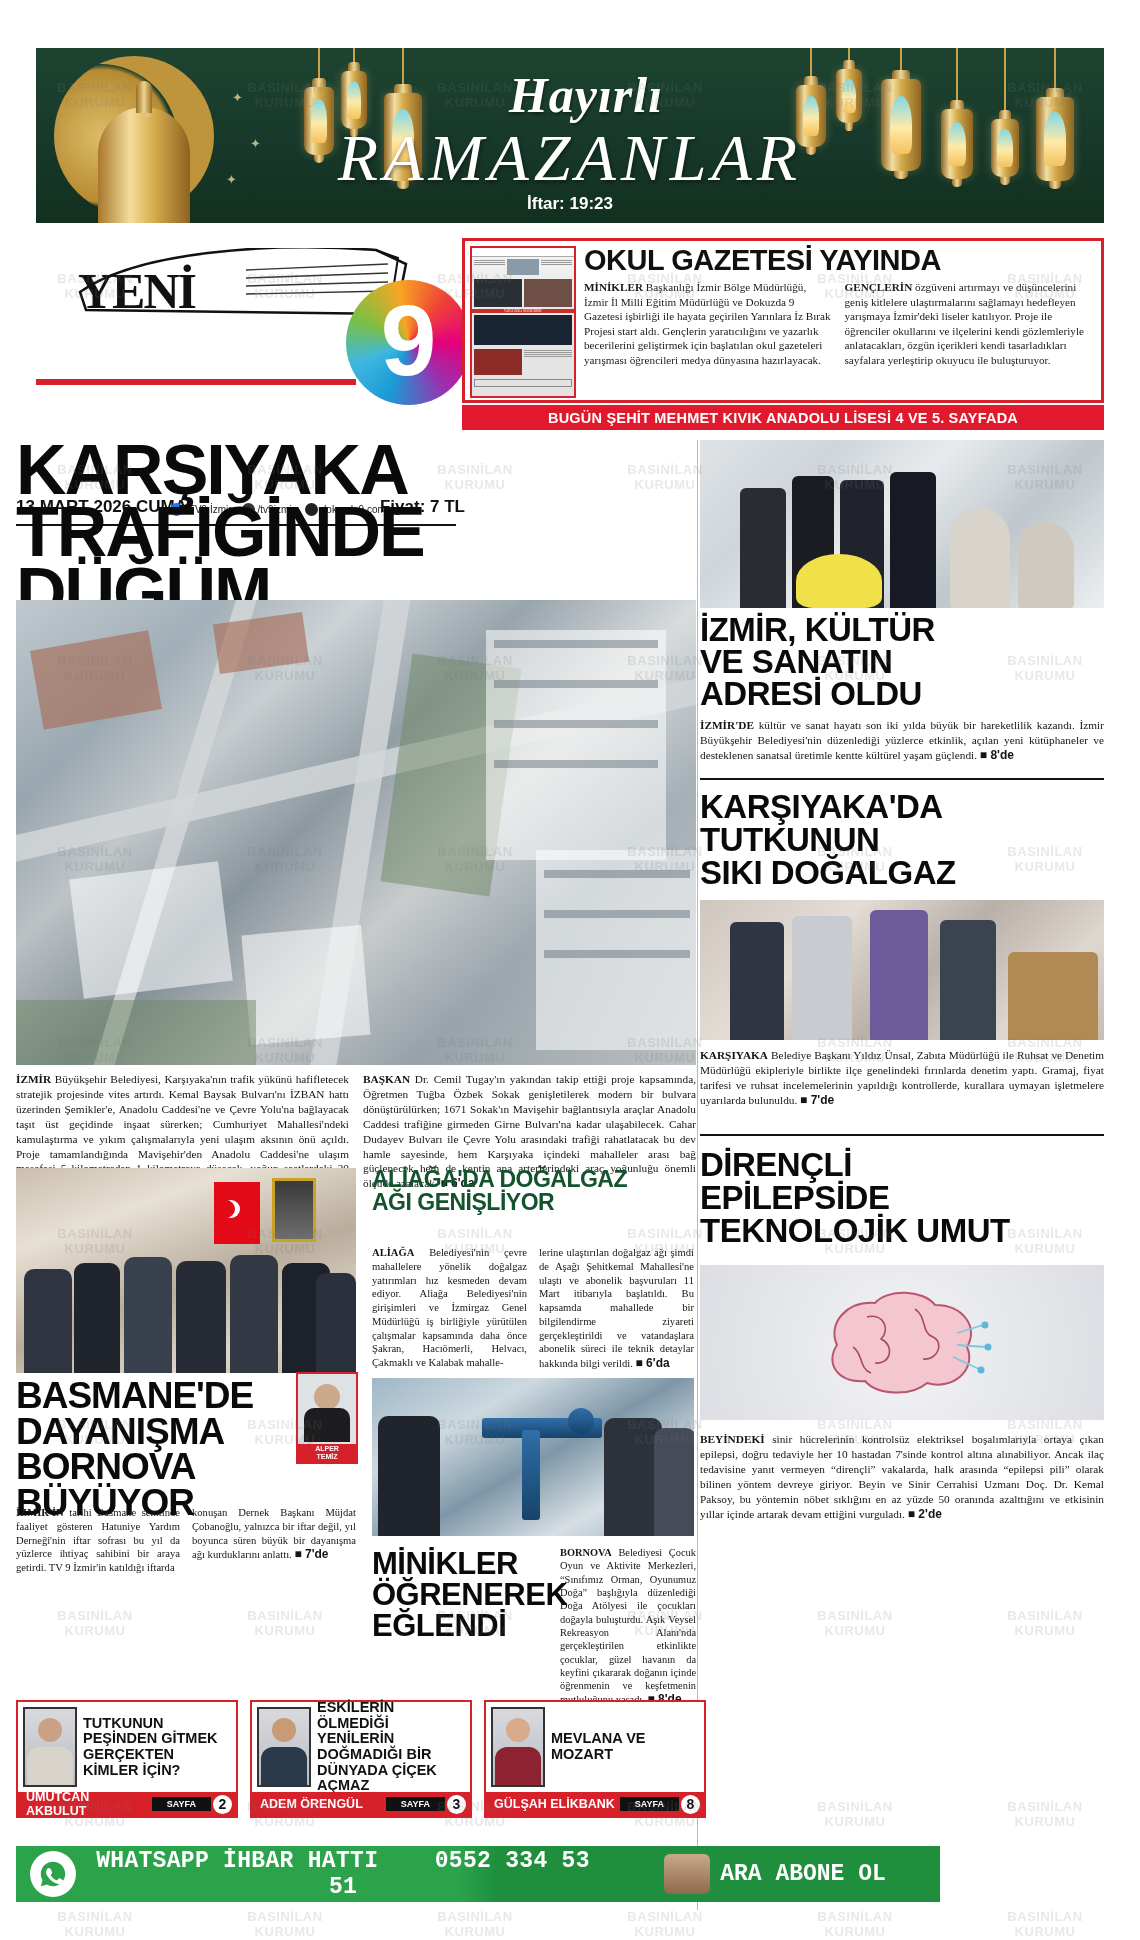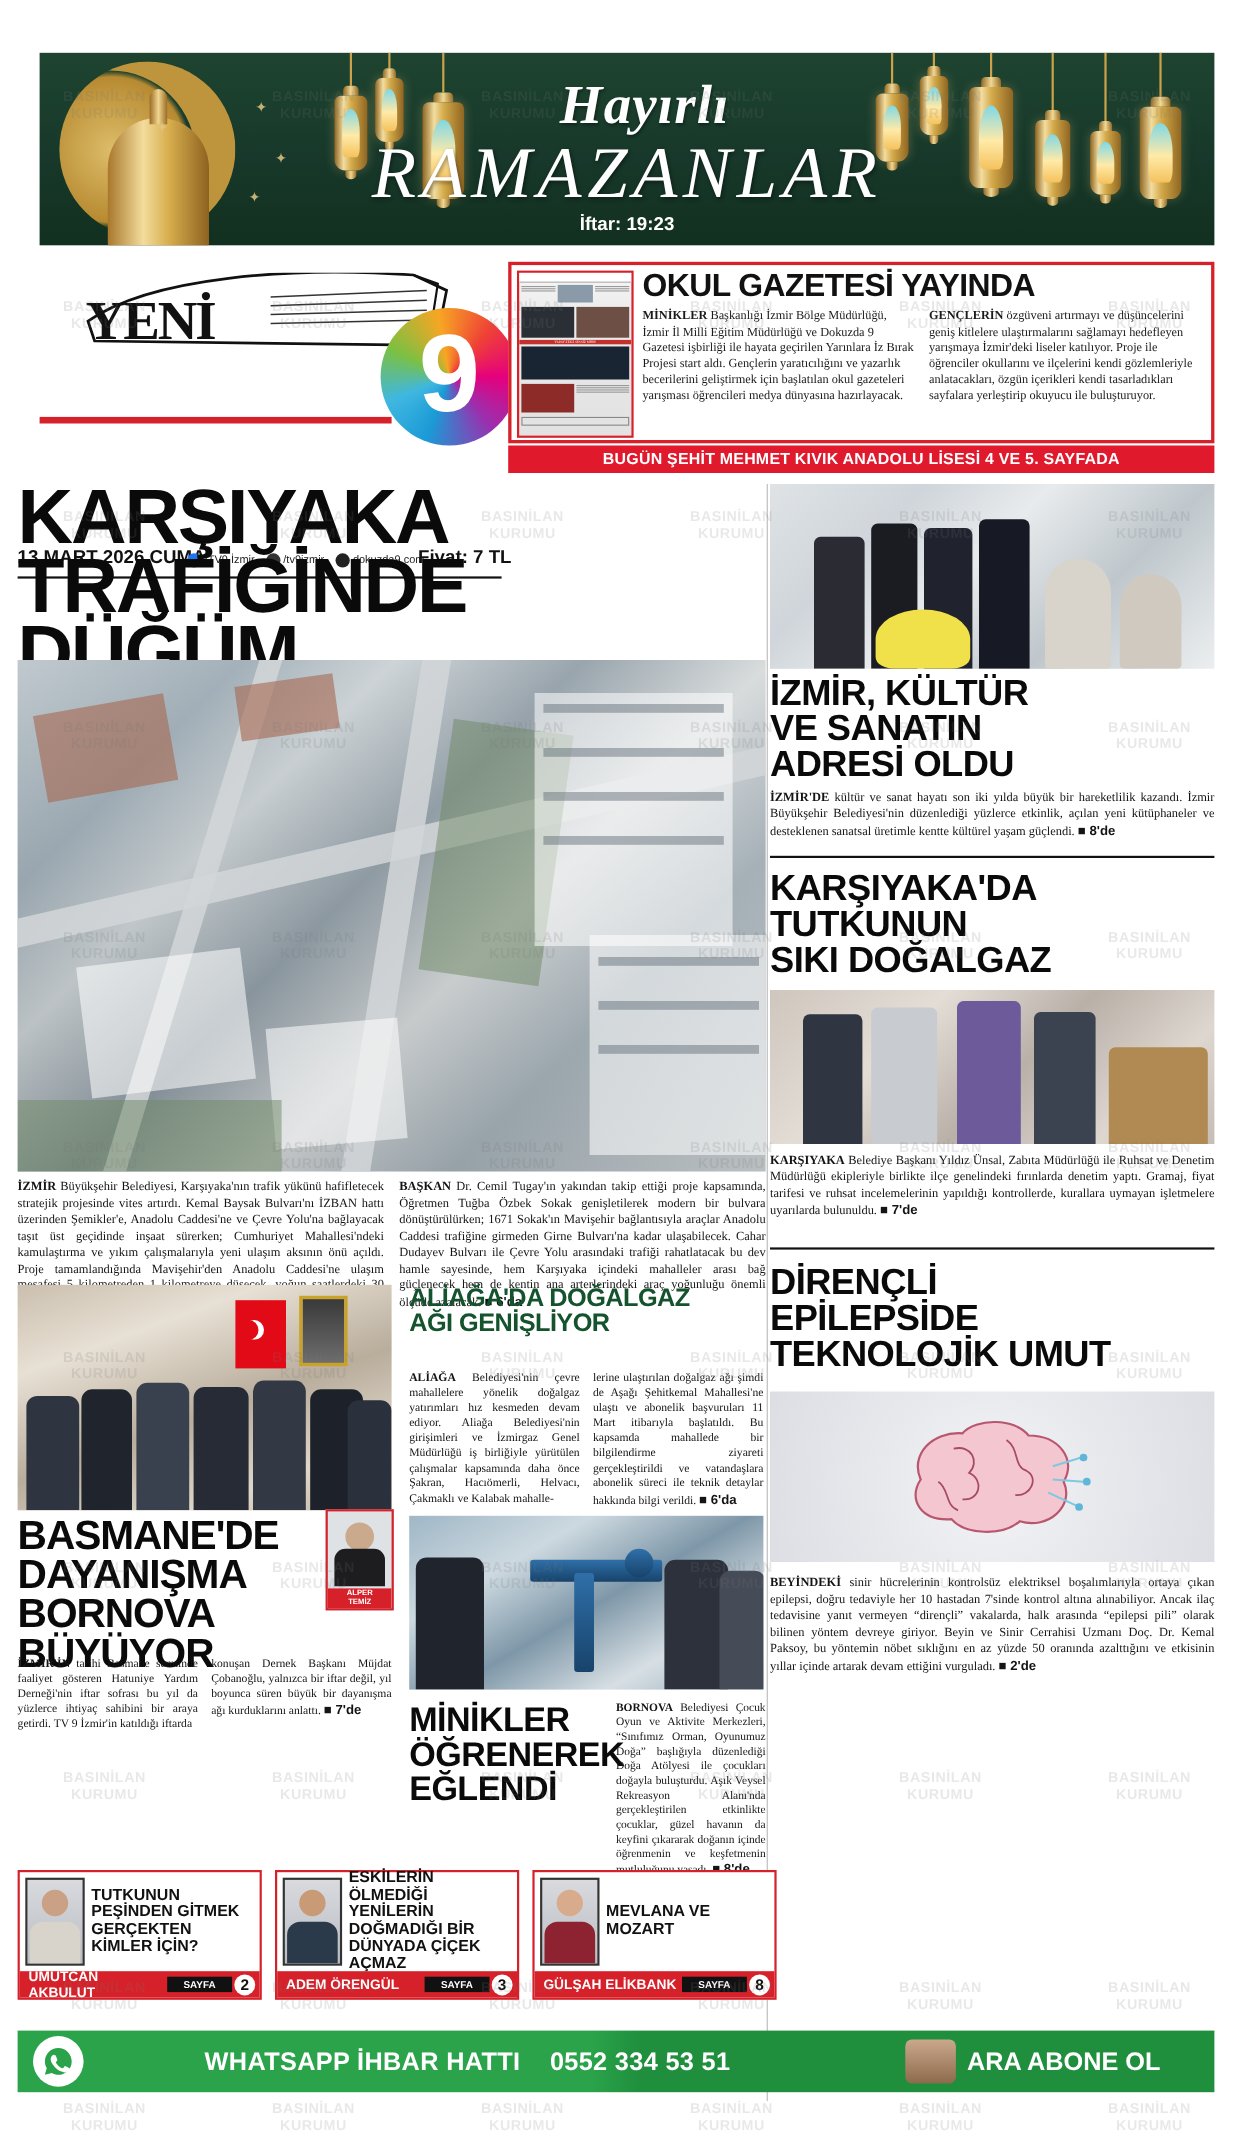--- a/index.html
+++ b/index.html
@@ -313,24 +313,24 @@
     color: #fff; display: flex; align-items: center; justify-content: space-between;
     padding: 0 4px 0 8px; font-family: "Liberation Sans", sans-serif; font-weight: bold; font-size: 12.5px;
   }
   .sayfa { display: flex; align-items: center; gap: 2px; }
   .sayfa .lbl { background: #111; color: #fff; font-size: 9px; padding: 2px 15px; }
   .sayfa .num { background: #fff; color: #111; font-size: 14px; width: 19px; height: 19px;
     border-radius: 50%; display: flex; align-items: center; justify-content: center; }
 
   
   .wa {
-    position: absolute; left: 16px; top: 1846px; width: 1088px; height: 56px;
+    position: absolute; left: 16px; top: 1846px; width: 924px; height: 56px;
     background: linear-gradient(90deg,#2aa34a 0%, #2aa34a 48%, #1f8f3e 52%, #1f8f3e 100%);
     display: flex; align-items: center; color: #fff;
-    font-family: Liberation Sans, sans-serif; font-weight: bold;
+    font-family: Liberation Mono, monospace; font-weight: bold;
   }
   .wa-ic { width: 46px; height: 46px; border-radius: 50%; background: #fff; margin-left: 14px;
     display: flex; align-items: center; justify-content: center; flex: 0 0 46px; }
   .wa-txt { flex: 1; text-align: center; font-size: 23px; letter-spacing: .3px; }
   .wa-right { width: 330px; display:flex; align-items:center; justify-content:center; gap:10px;
     font-size: 23px; }
   .wa-phone { width: 46px; height: 40px; background: linear-gradient(180deg,#caa88c,#8e6a4c);
     border-radius: 6px; }
 </style>
 </head>

